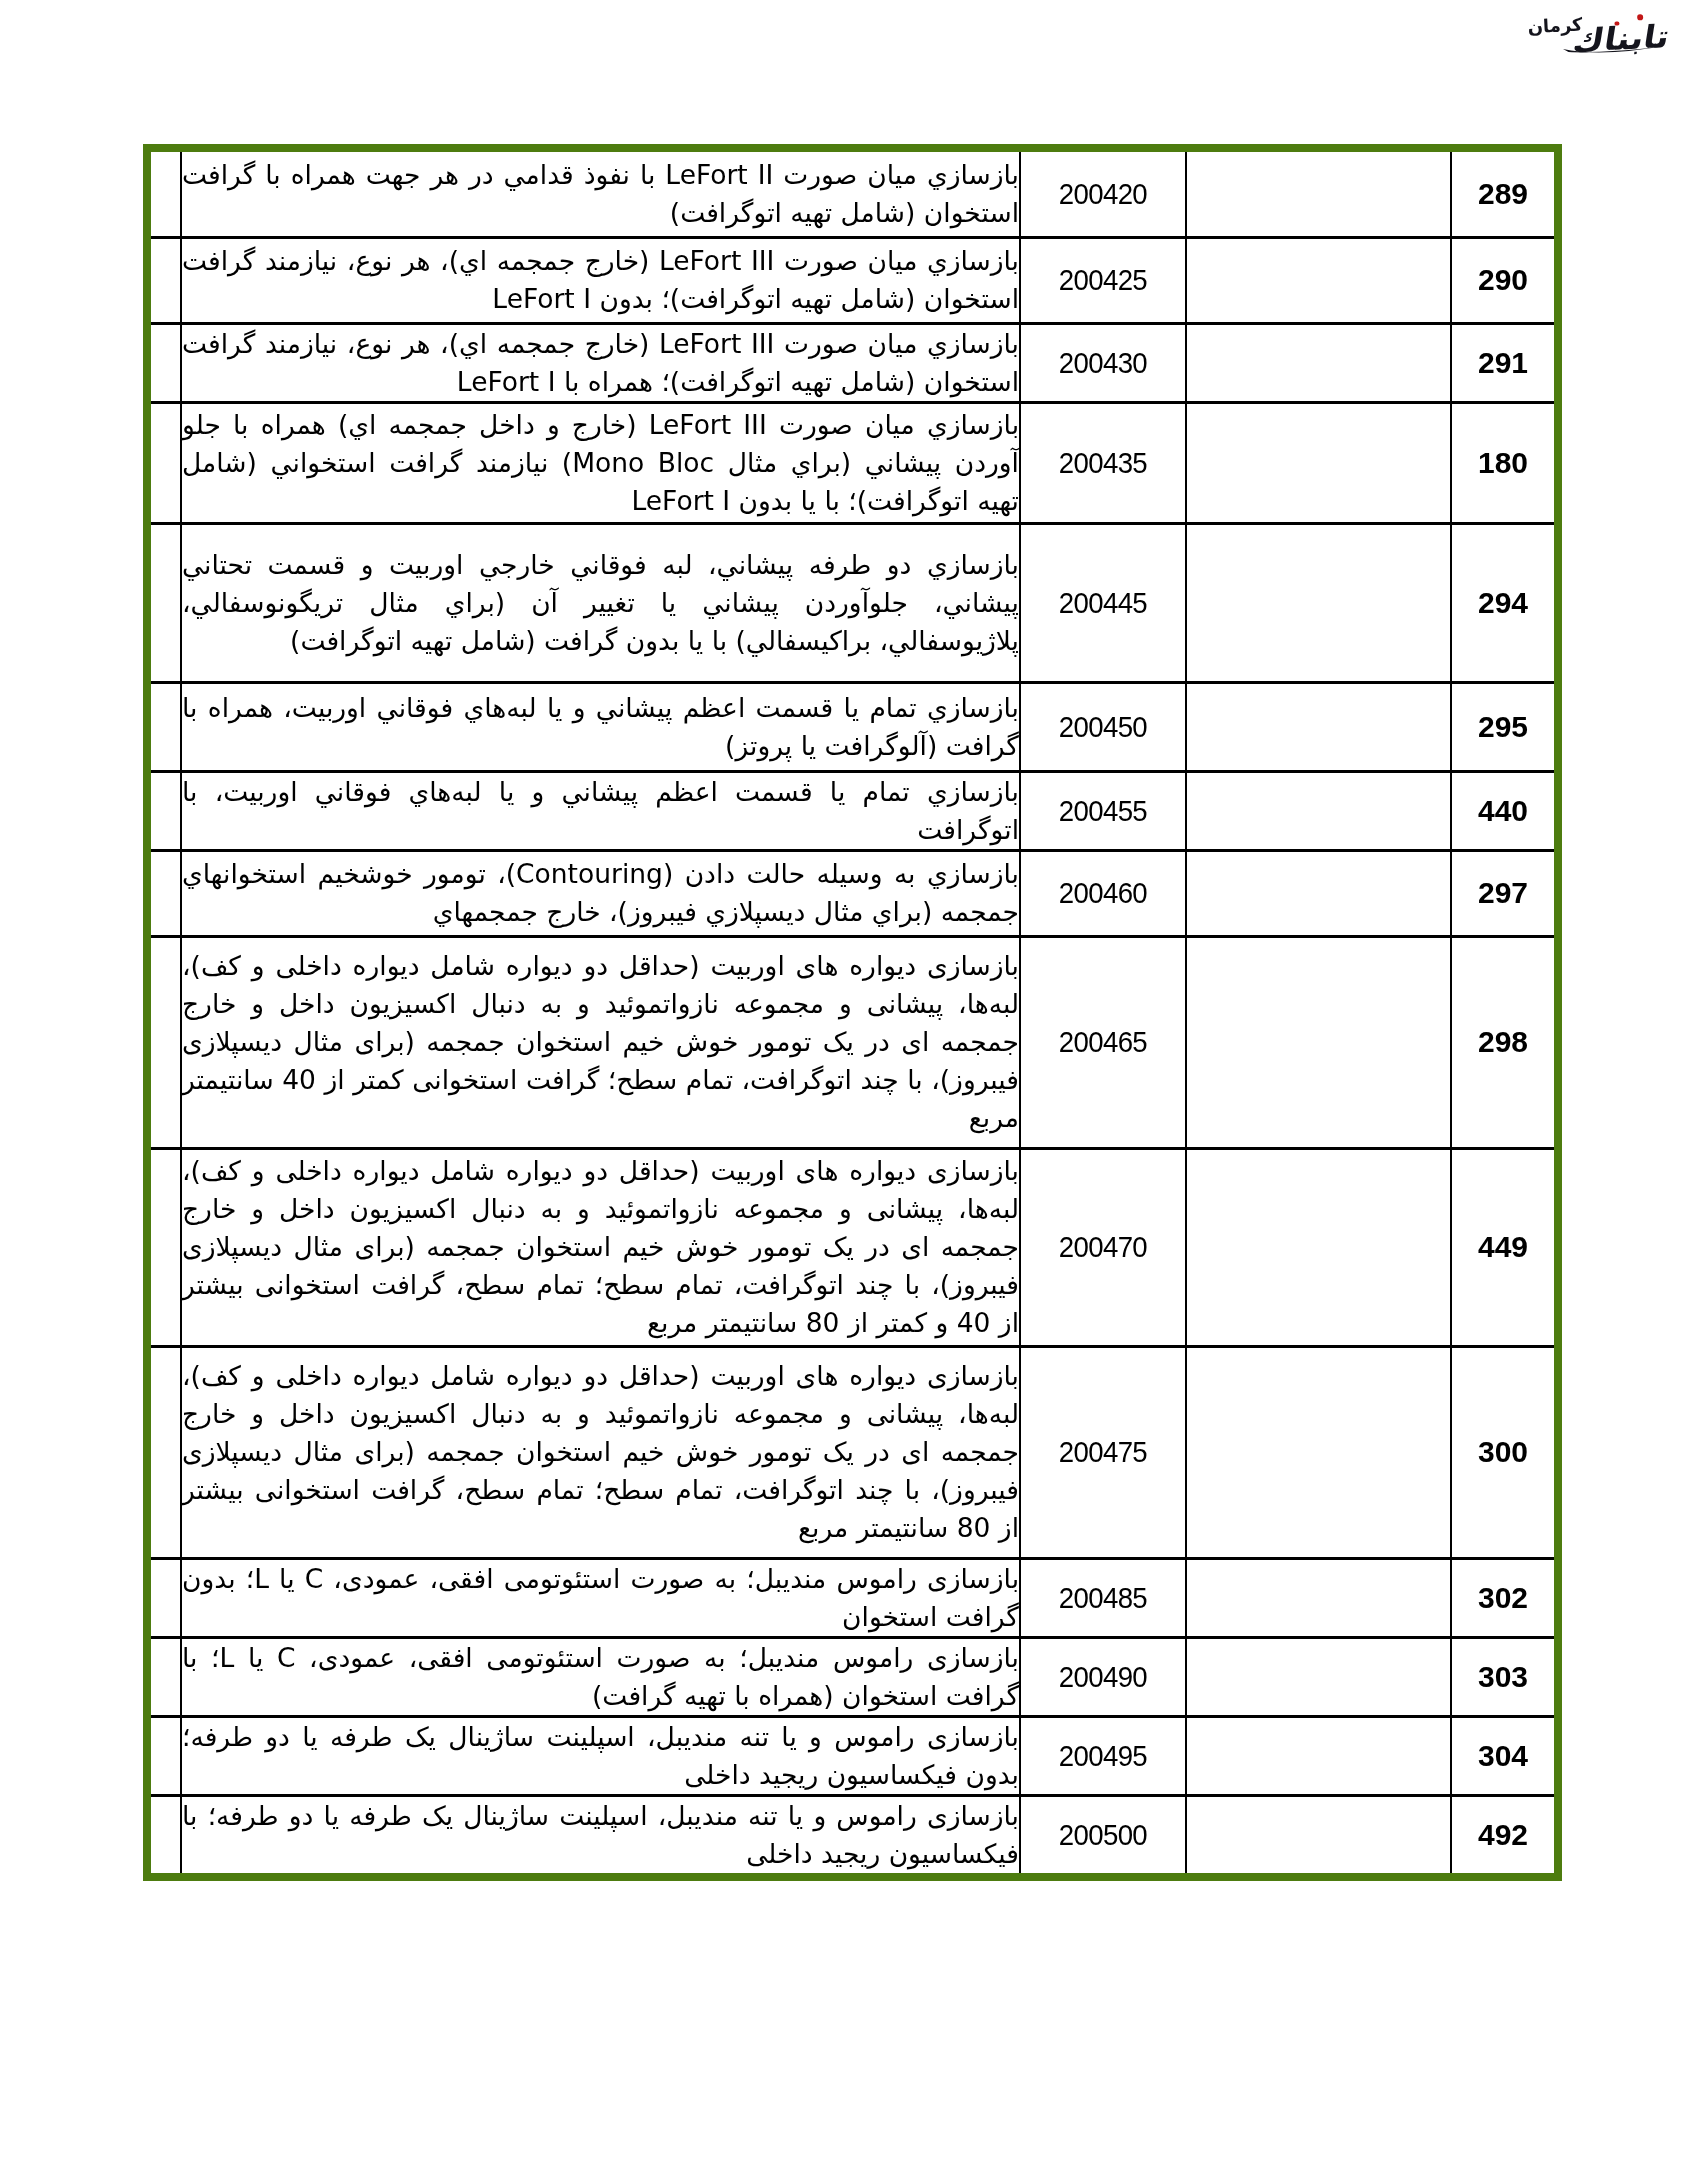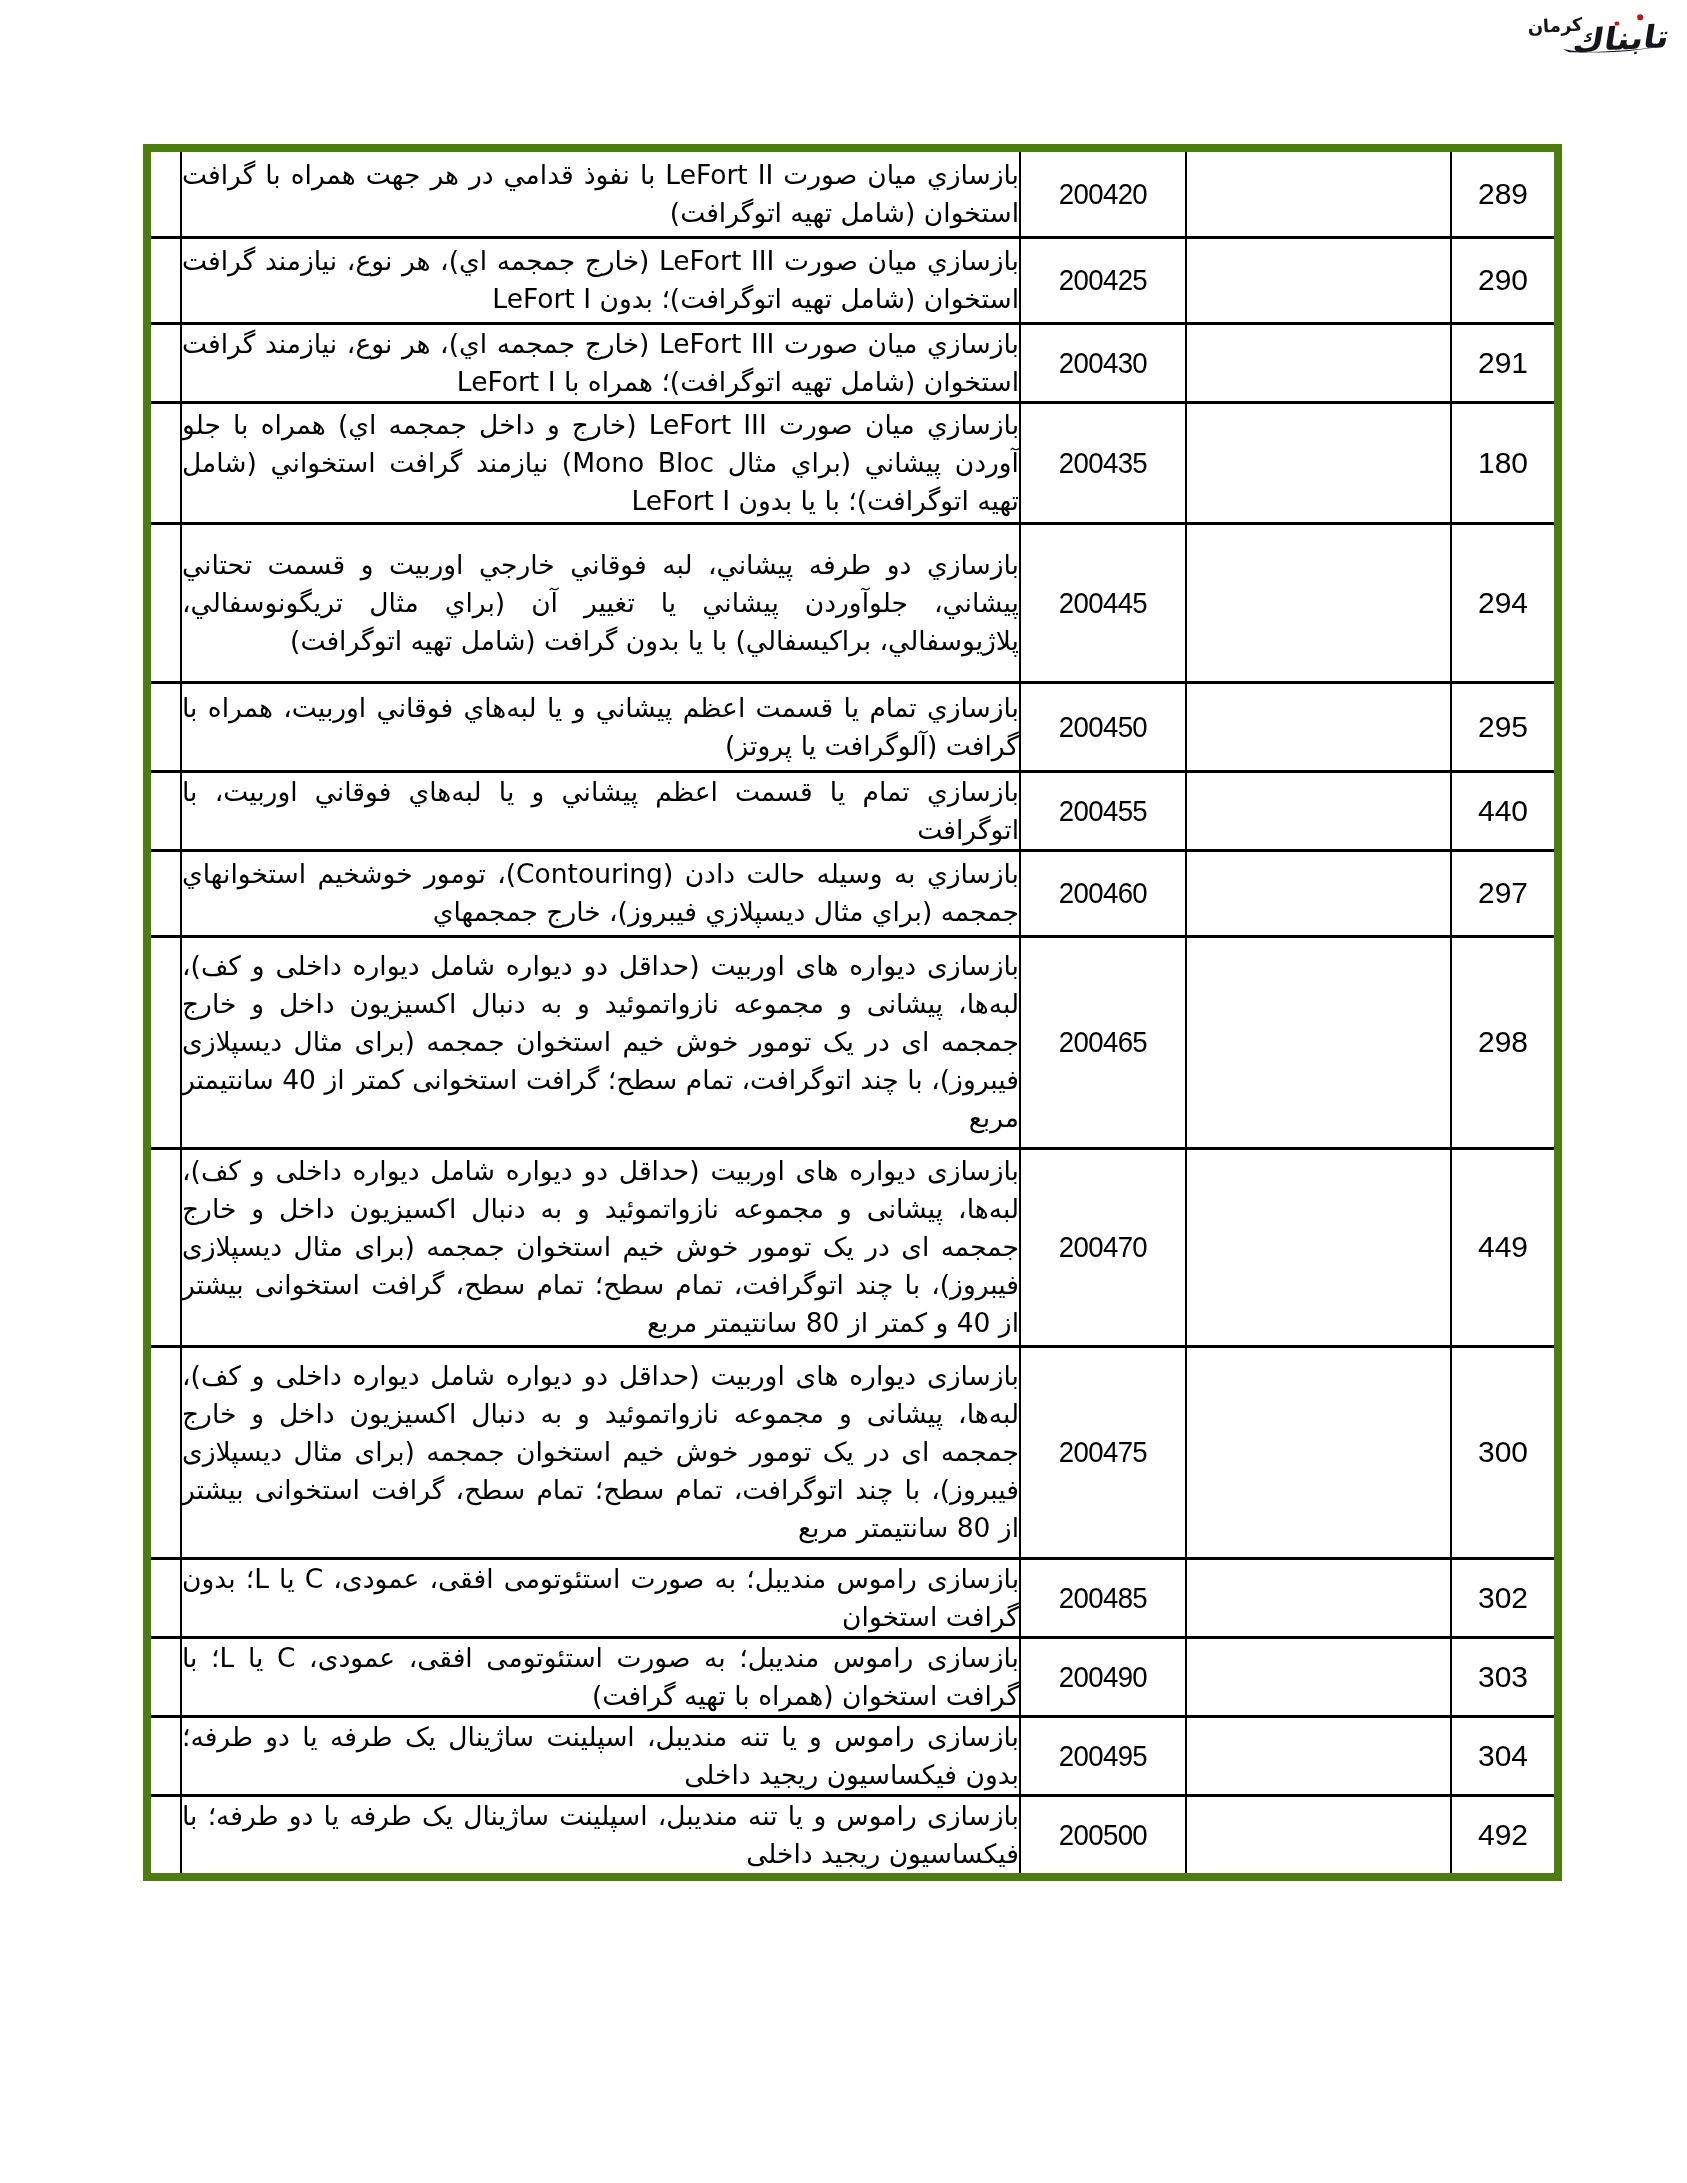--- a/index.html
+++ b/index.html
@@ -73,21 +73,21 @@
     font-family:"Liberation Sans","DejaVu Sans",sans-serif;
     font-size:30px;
     letter-spacing:-0.7px;
     display:inline-block;
     transform:scaleX(.92);
   }
   td.cell-num{text-align:center;}
   .num-text{
     direction:ltr;
     font-family:"Liberation Sans","DejaVu Sans",sans-serif;
-    font-size:30px;font-weight:normal;
+    font-size:30px;font-weight:bold;
   }
 </style>
 </head>
 <body>
 
 <div class="sheet">
 
   <div class="logo">
     <span class="logo-city">كرمان</span>
     <span class="logo-main">تابناك</span>

